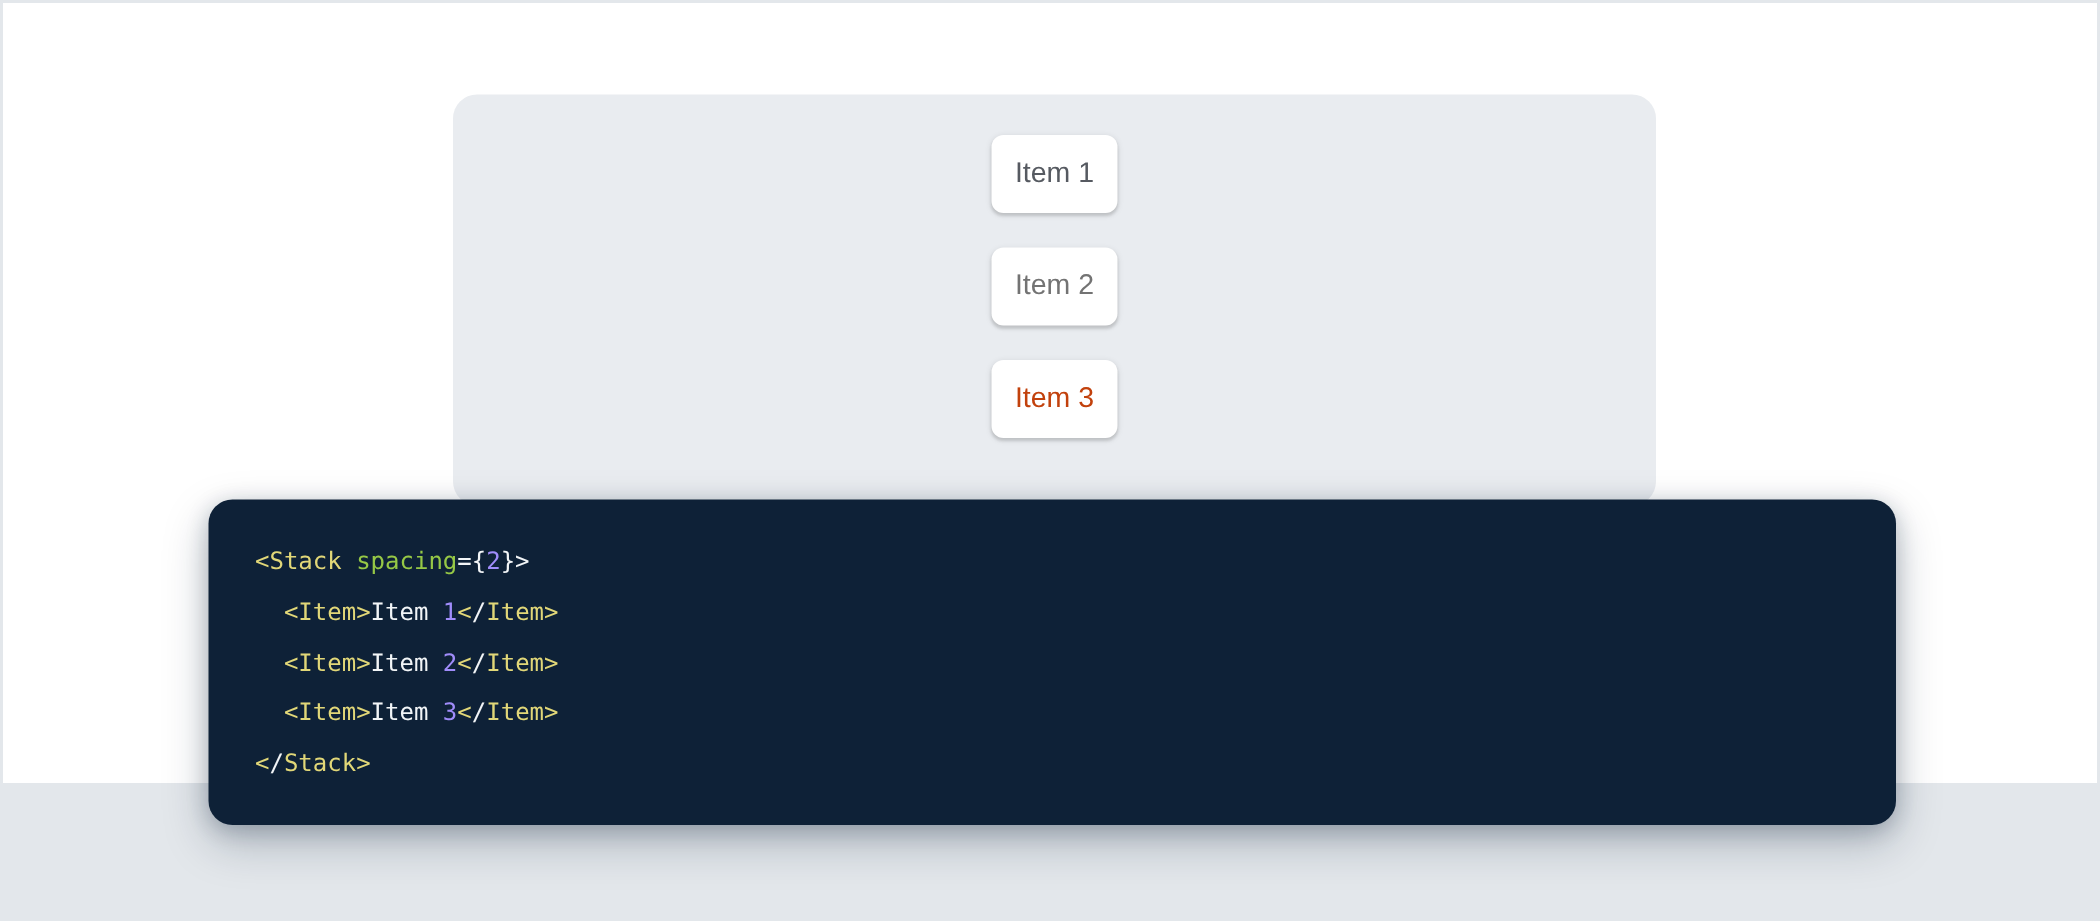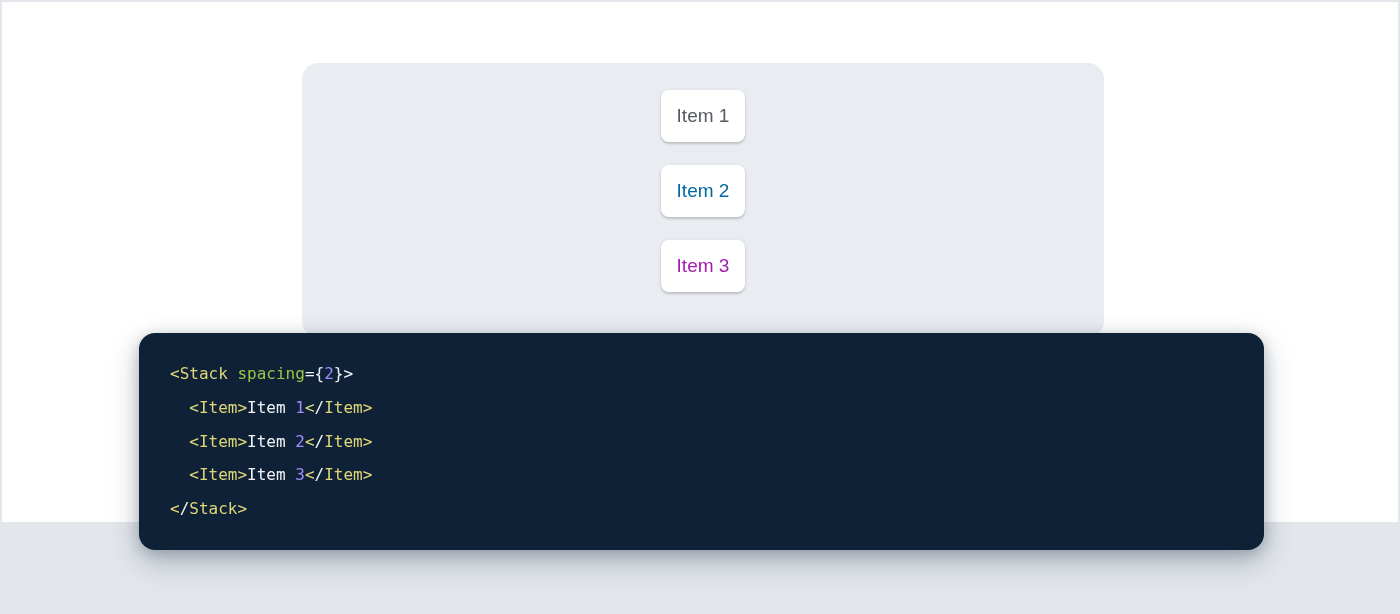--- a/index.html
+++ b/index.html
@@ -70,22 +70,22 @@
 </style>
 </head>
 <body style="background: rgb(227, 231, 235);">
 
 <div class="stage">
   <div class="content-card">
 
     <div class="demo-panel" style="background: rgb(233, 236, 240);">
 
     <div class="item-card"><span style="color: rgb(86, 90, 97);">Item 1</span></div>
-        <div class="item-card"><span style="color: #0369a1;">Item 2</span></div>
-        <div class="item-card"><span style="color: #a21caf;">Item 3</span></div>
+        <div class="item-card"><span style="color: #737373;">Item 2</span></div>
+        <div class="item-card"><span style="color: #c2410c;">Item 3</span></div>
       </div>
 
     <div class="code-block" style="background: rgb(14, 33, 55);">
       <pre><div class="code-line"><span class="tok-tag">&lt;Stack</span><span class="tok-plain"> </span><span class="tok-attr">spacing</span><span class="tok-plain">={</span><span class="tok-number">2</span><span class="tok-plain">}&gt;</span></div><div class="code-line"><span class="tok-plain">  </span><span class="tok-tag">&lt;Item&gt;</span><span class="tok-plain">Item </span><span class="tok-number">1</span><span class="tok-tag">&lt;</span><span class="tok-plain">/</span><span class="tok-tag">Item&gt;</span></div><div class="code-line"><span class="tok-plain">  </span><span class="tok-tag">&lt;Item&gt;</span><span class="tok-plain">Item </span><span class="tok-number">2</span><span class="tok-tag">&lt;</span><span class="tok-plain">/</span><span class="tok-tag">Item&gt;</span></div><div class="code-line"><span class="tok-plain">  </span><span class="tok-tag">&lt;Item&gt;</span><span class="tok-plain">Item </span><span class="tok-number">3</span><span class="tok-tag">&lt;</span><span class="tok-plain">/</span><span class="tok-tag">Item&gt;</span></div><div class="code-line"><span class="tok-tag">&lt;</span><span class="tok-plain">/</span><span class="tok-tag">Stack&gt;</span></div></pre>
     </div>
 
   </div>
 </div>
 
 </body></html>

